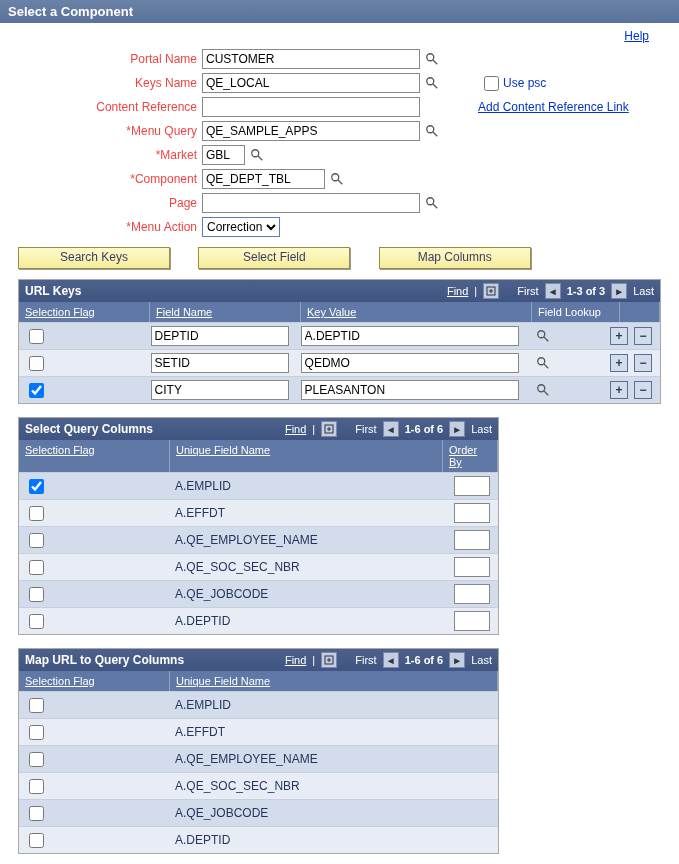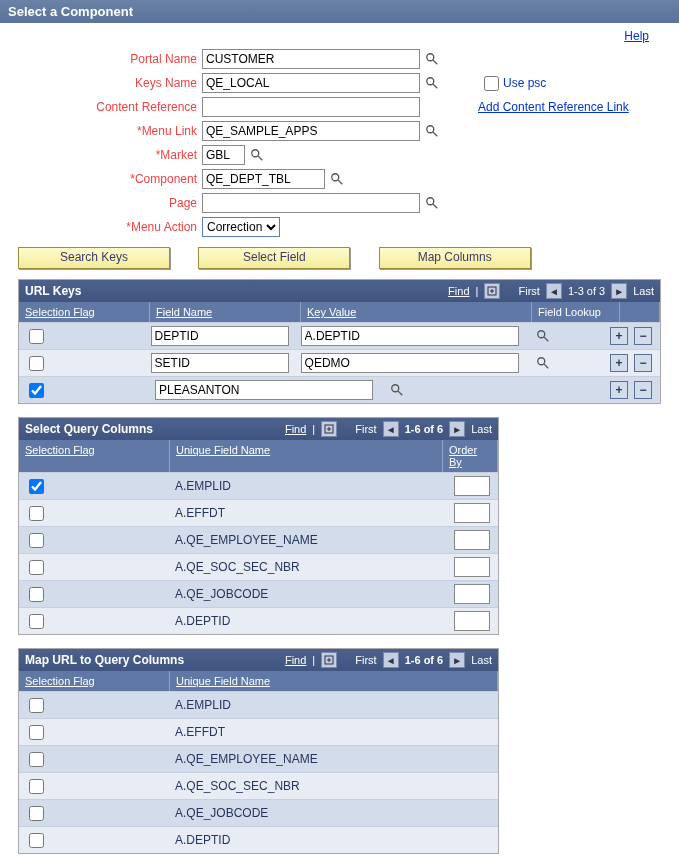--- a/index.html
+++ b/index.html
@@ -78,21 +78,21 @@
           </svg>
         </span>
     <span class="rlinks"><input type="checkbox" class="chk" style=""><span>Use psc</span></span>
   </div>
   <div class="form-row">
     <div class="lbl">Content Reference</div>
     <input class="tf w220" value="" style="">
     <span class="rlinks" style="margin-left:58px"><a>Add Content Reference Link</a></span>
   </div>
   <div class="form-row">
-    <div class="lbl req">Menu Link</div>
+    <div class="lbl req">Menu Query</div>
     <input class="tf w220" value="QE_SAMPLE_APPS" style="">
     <span class="mag">
           <svg viewBox="0 0 16 16">
             <circle cx="6" cy="6" r="4" fill="none" stroke="#555" stroke-width="1.5"></circle>
             <line x1="9" y1="9" x2="14" y2="14" stroke="#555" stroke-width="1.5"></line>
           </svg>
         </span>
   </div>
   <div class="form-row">
     <div class="lbl req">Market</div>
@@ -143,21 +143,21 @@
       <a>Find</a> |
       <span class="pop">
             <svg viewBox="0 0 10 10">
               <rect x="1" y="1" width="8" height="8" fill="none" stroke="#334" stroke-width="1"></rect>
               <line x1="3" y1="5" x2="7" y2="5" stroke="#334"></line>
               <line x1="5" y1="3" x2="5" y2="7" stroke="#334"></line>
             </svg>
           </span>
       &nbsp;&nbsp;<span>First</span>
       <span class="navbtn">◄</span>
-      <span style="font-weight:normal">1-3 of 3</span>
+      <span style="font-weight:bold">1-3 of 3</span>
       <span class="navbtn">►</span>
       <span>Last</span>
     </span>
   </div>
   <div class="colhdrs">
     <div class="ch link" style="width:118px">Selection Flag</div>
     <div class="ch link" style="width:138px">Field Name</div>
     <div class="ch link" style="width:218px">Key Value</div>
     <div class="ch" style="width:75px">Field Lookup</div>
     <div class="ch" style="flex:1"></div>
@@ -205,20 +205,23 @@
             </span>
           </div>
           <div class="cell" style="flex:1;justify-content:flex-end;gap:6px;padding-right:8px">
             <span class="plusminus">+</span>
             <span class="plusminus">−</span>
           </div>
         </div>
         <div class="row alt">
           <div class="cell" style="width:130px">
             <input type="checkbox" checked="" style="">
+          </div>
+          <div class="cell" style="width:150px">
+            <input class="cellinput" value="CITY" style="">
           </div>
           <div class="cell" style="width:230px">
             <input class="cellinput w2" value="PLEASANTON" style="">
           </div>
           <div class="cell" style="width:82px">
             <span class="mag">
               <svg viewBox="0 0 16 16">
                 <circle cx="6" cy="6" r="4" fill="none" stroke="#555" stroke-width="1.5"></circle>
                 <line x1="9" y1="9" x2="14" y2="14" stroke="#555" stroke-width="1.5"></line>
               </svg>

